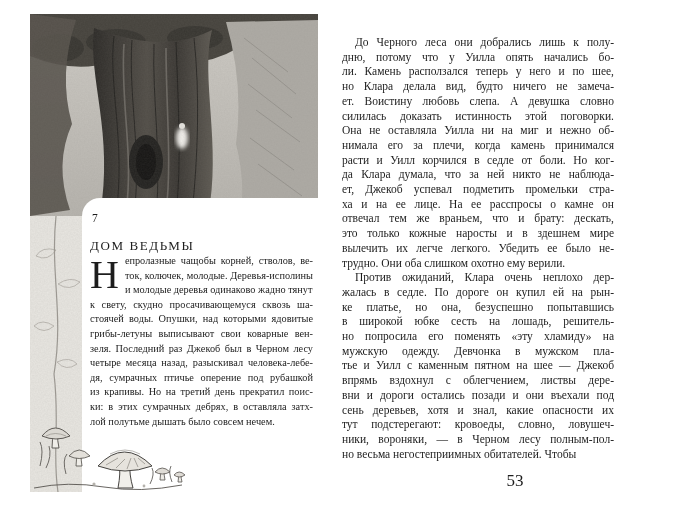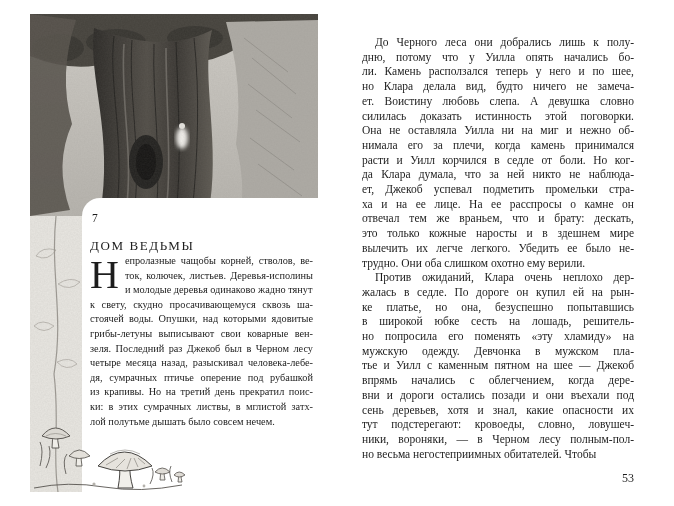--- a/index.html
+++ b/index.html
@@ -25,26 +25,26 @@
     float:left;font-size:40px;line-height:38px;margin:2px 6px 0 0;
     font-weight:normal;
   }
   .tline{
     white-space:nowrap;overflow:hidden;
     text-align:justify;text-align-last:justify;
   }
   .tline.last{text-align-last:left;}
   .left-text .tline{font-size:10.3px;line-height:14.6px;}
   
-  .right-page{left:362px;top:35px;width:272px;}
+  .right-page{left:342px;top:35px;width:272px;}
   .right-page .tline{font-size:11.5px;line-height:14.7px;}
   .para .tline:first-child{text-indent:13px;}
   .page-number{
-    position:absolute;left:362px;top:471px;width:272px;
-    text-align:right;font-size:12px;
+    position:absolute;left:379px;top:471px;width:272px;
+    text-align:center;font-size:17px;
   }
   .mushrooms{position:absolute;left:2px;top:382px;width:158px;height:94px;}
 </style>
 </head>
 <body>
 
 <div class="spread">
 
   <div class="page left-page">
 
@@ -122,30 +122,30 @@
       <rect x="0" y="0" width="288" height="478" filter="url(#grainF)" opacity="0.3"></rect>
     </svg>
 
     <div class="text-panel">
       <div class="chapter-number">7</div>
       <div class="chapter-title">ДОМ ВЕДЬМЫ</div>
       <div class="opening">
         <span class="drop-cap">Н</span>
         <div class="left-text">
             <div class="tline">епролазные чащобы корней, стволов, ве-</div>
-            <div class="tline">ток, колючек, листьев. Деревья-исполины</div>
+            <div class="tline">ток, колючек, молодые. Деревья-исполины</div>
             <div class="tline">и молодые деревья одинаково жадно тянутся</div>
             <div class="tline">к свету, скудно просачивающемуся сквозь ша-</div>
             <div class="tline">стоячей воды. Опушки, над которыми ядовитые</div>
             <div class="tline">грибы-летуны выписывают свои коварные вен-</div>
             <div class="tline">зеля. Последний раз Джекоб был в Черном лесу</div>
             <div class="tline">четыре месяца назад, разыскивал человека-лебе-</div>
             <div class="tline">дя, сумрачных птичье оперение под рубашкой</div>
             <div class="tline">из крапивы. Но на третий день прекратил поис-</div>
-            <div class="tline">ки: в этих сумрачных листвы, в мглистой затх-</div>
+            <div class="tline">ки: в этих сумрачных дебрях, в оставляла затх-</div>
             <div class="tline last">лой полутьме дышать было совсем нечем.</div>
           </div>
       </div>
     </div>
 
     <svg class="mushrooms" viewBox="0 0 158 94" aria-hidden="true">
       <g stroke="#514e49" stroke-width="0.9" fill="none" opacity="0.9">
         <path d="M8,70 q4,-16 0,-24"></path>
         <path d="M14,72 q6,-12 3,-22"></path>
         <path d="M34,78 q-4,-14 1,-20"></path>
@@ -205,21 +205,21 @@
         <div class="tline last">трудно. Они оба слишком охотно ему верили.</div>
       </div>
     <div class="para">
         <div class="tline">Против ожиданий, Клара очень неплохо дер-</div>
         <div class="tline">жалась в седле. По дороге он купил ей на рын-</div>
         <div class="tline">ке платье, но она, безуспешно попытавшись</div>
         <div class="tline">в широкой юбке сесть на лошадь, решитель-</div>
         <div class="tline">но попросила его поменять «эту хламиду» на</div>
         <div class="tline">мужскую одежду. Девчонка в мужском пла-</div>
         <div class="tline">тье и Уилл с каменным пятном на шее — Джекоб</div>
-        <div class="tline">впрямь начались с облегчением, когда дере-</div>
+        <div class="tline">впрямь вздохнул с облегчением, листвы дере-</div>
         <div class="tline">вни и дороги остались позади и они въехали под</div>
         <div class="tline">сень деревьев, хотя и знал, какие опасности их</div>
         <div class="tline">тут подстерегают: кровоеды, словно, ловушеч-</div>
         <div class="tline">ники, вороняки, — в Черном лесу полным-пол-</div>
         <div class="tline last">но весьма негостеприимных обитателей. Чтобы</div>
       </div>
   </div>
 
   <div class="page-number">53</div>
 </div>

